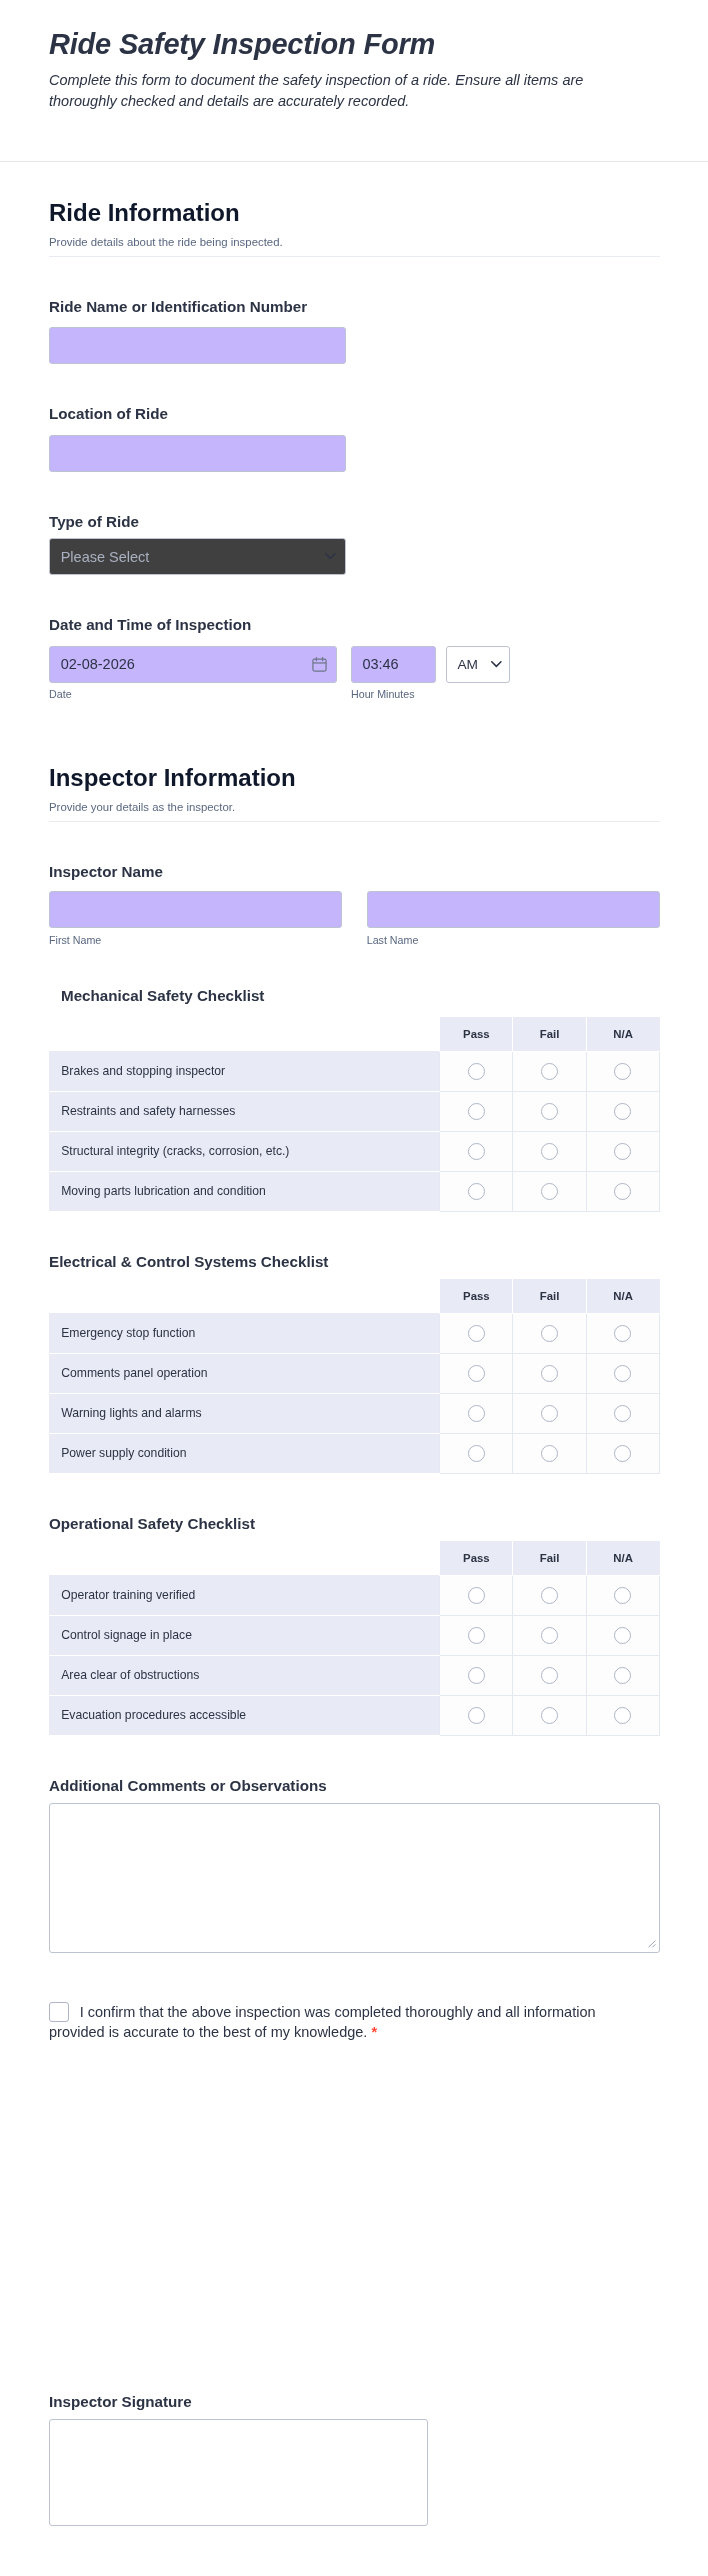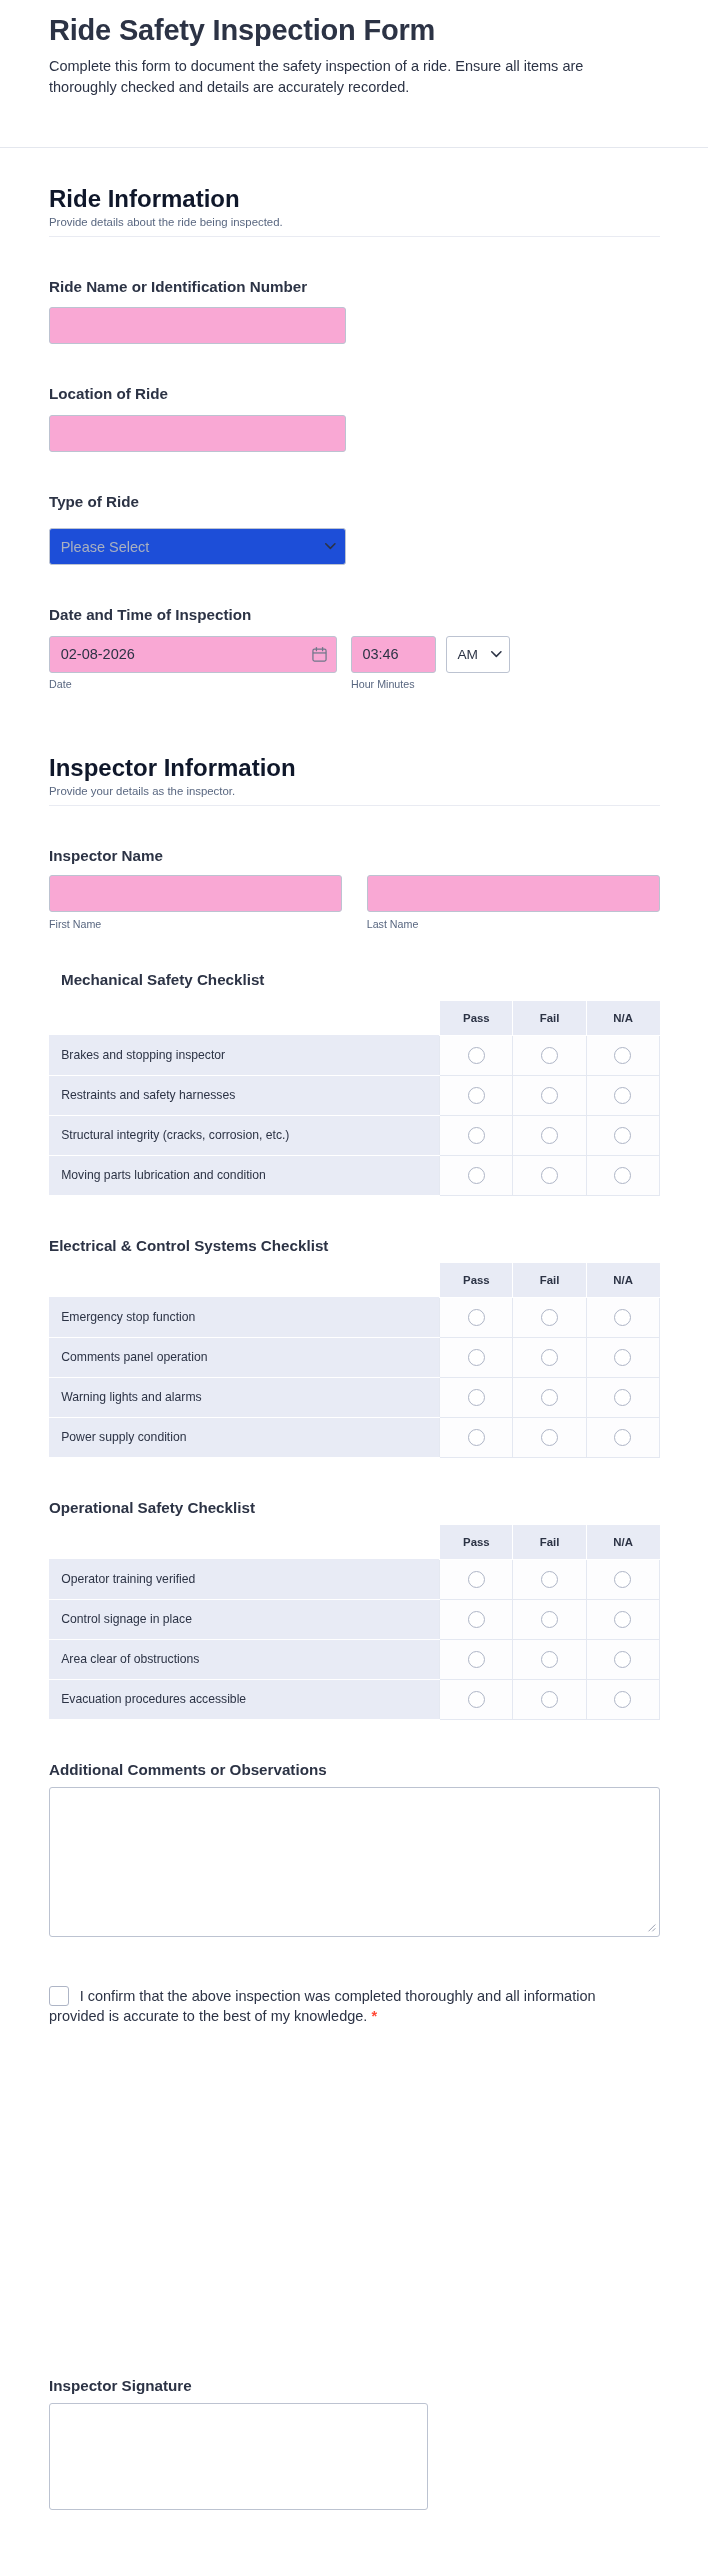--- a/index.html
+++ b/index.html
@@ -6,45 +6,45 @@
   html, body { margin: 0; padding: 0; }
   body {
     width: 709px; height: 2576px; overflow: hidden;
     background: #ffffff;
     font-family: "Liberation Sans", "DejaVu Sans", sans-serif;
     color: #2c3345;
   }
   .pad { padding-left: 49px; padding-right: 49px; }
 
   
-  .form-header { padding-top: 14px; }
+  .form-header { padding-top: 28px; font-style: italic; }
   .form-title { margin: 0; font-size: 29px; font-weight: 700; letter-spacing: -0.2px; color: #2c3345; }
   .form-subtitle { margin: 9.1px 0 0; font-size: 14.5px; line-height: 1.45; color: #2c3345; max-width: 602px; }
   hr.top-divider { border: none; border-top: 0.8px solid #e4e7ee; margin: 49px 0 0; }
 
   
   .section-head { margin-top: 37px; padding-bottom: 7.6px; border-bottom: 0.8px solid #e9ebf2; }
   .section-head h2 { margin: 0; font-size: 24px; font-weight: 700; color: #0f172a; }
-  .section-sub { margin: 3px 0 0; font-size: 11.4px; color: #596780; }
+  .section-sub { margin: 9px 0 0; font-size: 11.4px; color: #596780; }
 
   
   .field { margin-top: 40px; }
   .q-label { display: block; font-size: 15.2px; font-weight: 600; color: #2c3345; line-height: 1.3; }
   .text-input {
     display: block; margin-top: 10.7px; width: 297px; height: 37px;
-    border: 0.8px solid #bcc3d1; border-radius: 3px; background: #f9a8d4;
+    border: 0.8px solid #bcc3d1; border-radius: 3px; background: #c4b5fd;
     font-family: inherit; font-size: 14.5px; color: #2c3345; padding: 0 10.7px; outline: none;
   }
   ::placeholder { color: #a9b0c0; opacity: 1; }
   .sublabel { display: block; font-size: 10.7px; color: #596780; margin-top: 5.3px; }
   .helper-text { margin: 6.1px 0 0; font-size: 10.7px; color: #596780; }
 
   
   .select-box {
-    margin-top: 17px; width: 297px; height: 37px; background: #1d4ed8;
+    margin-top: 7px; width: 297px; height: 37px; background: #404040;
     border: 0.8px solid #bcc3d1; border-radius: 3px;
     display: flex; align-items: center; justify-content: space-between;
     padding: 0 9.1px 0 10.7px; cursor: pointer;
   }
   .select-placeholder { font-size: 14.5px; color: #a9b0c0; }
   .chevron { width: 10.7px; height: 6.9px; flex: none; }
 
   
   .datetime-row { display: flex; align-items: center; margin-top: 10.7px; }
   .date-wrap { position: relative; width: 288px; }

